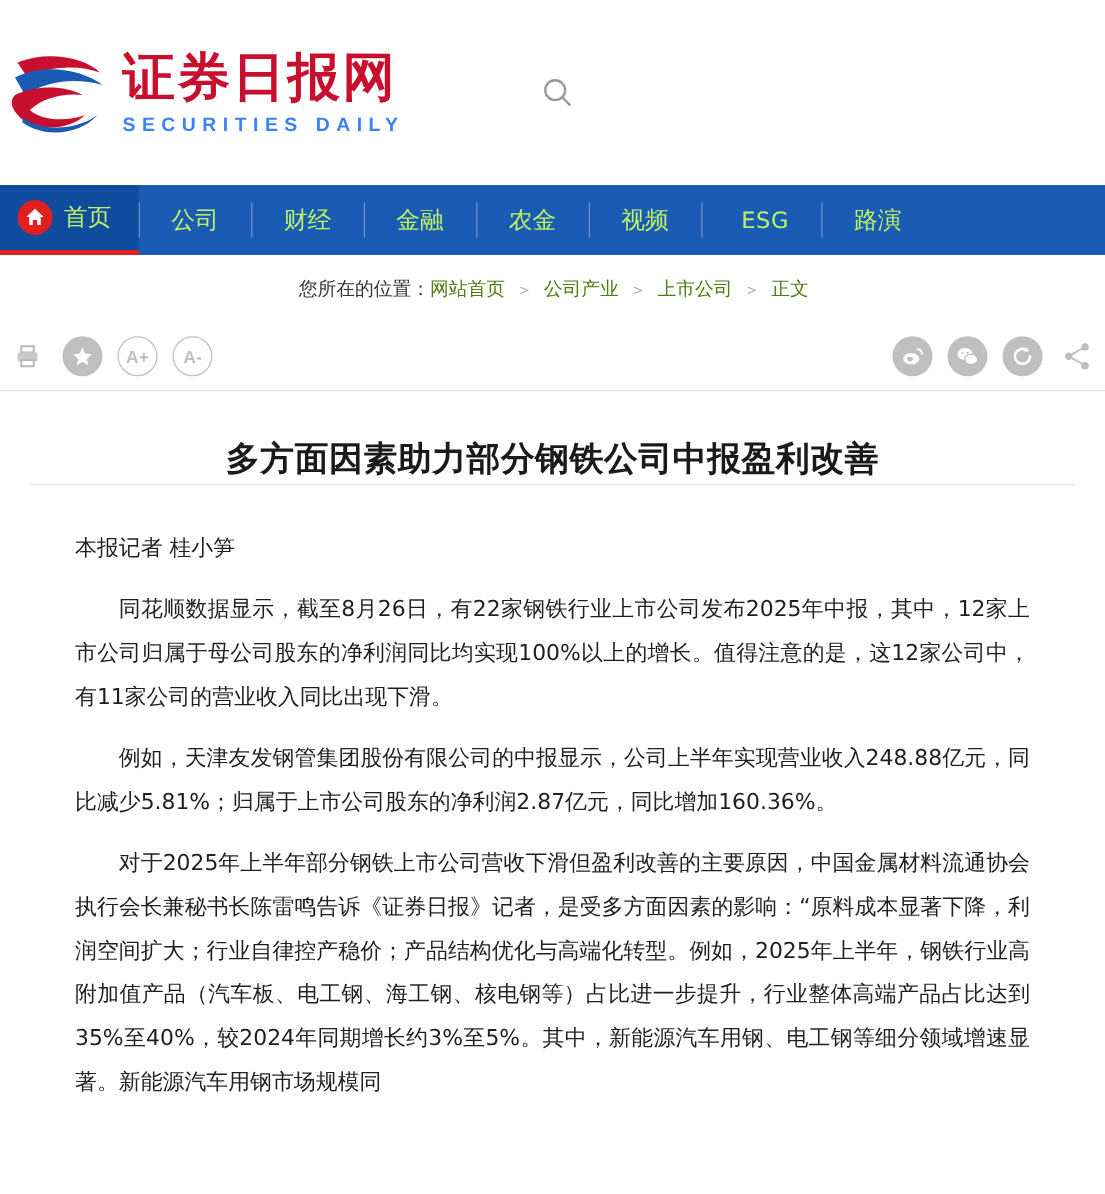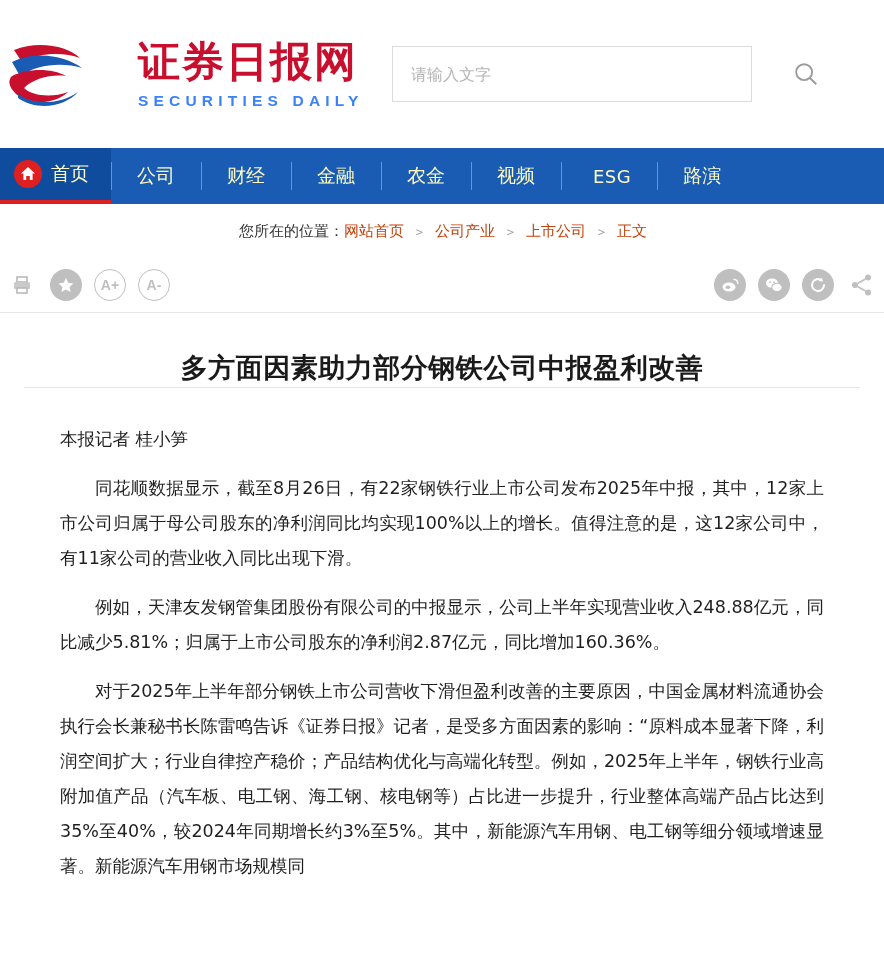--- a/index.html
+++ b/index.html
@@ -21,21 +21,20 @@
     align-items: center;
     padding: 0 0 0 0;
     position: relative;
   }
   .logo-wrap {
     width: 320px;
     height: 120px;
     display: flex;
     align-items: center;
     padding-left: 8px;
-    gap: 40px;
   }
   .logo-mark {
     width: 78px;
     height: 76px;
     position: relative;
     flex: 0 0 auto;
   }
   .logo-mark svg { display: block; }
   .logo-text {
     margin-left: 12px;
@@ -107,21 +106,21 @@
     align-items: stretch;
     color: #fff;
     overflow: hidden;
   }
   .nav-item {
     display: flex;
     align-items: center;
     justify-content: center;
     padding: 0 26px;
     font-size: 19px;
-    color: #fef9c3;
+    color: #bef264;
     position: relative;
     cursor: pointer;
     font-family: "DejaVu Sans", sans-serif;
     white-space: nowrap;
   }
   .nav-item + .nav-item::before {
     content: "";
     position: absolute;
     left: 0;
     top: 14px;
@@ -150,21 +149,21 @@
     padding: 18px 0 16px 0;
     font-size: 15px;
     color: #333;
     display: flex;
     align-items: center;
     background: #fff;
     font-family: "DejaVu Sans", sans-serif;
     justify-content: center;
   }
   .crumb-label { color: #333; padding-left: 2px; }
-  .crumb-link { color: #c2410c; text-decoration: none; cursor: pointer; }
+  .crumb-link { color: #4d7c0f; text-decoration: none; cursor: pointer; }
   .crumb-sep { color: #999; margin: 0 9px; font-size: 13px; }
 
   
   .tools {
     width: 884px;
     height: 56px;
     display: flex;
     align-items: center;
     justify-content: space-between;
     padding: 0 6px 0 6px;
@@ -236,23 +235,20 @@
         <path d="M10 58 C26 70, 54 68, 70 56 C58 70, 30 76, 10 62 Z" fill="#1a5cb4"></path>
       </svg>
     </div>
     <div class="logo-text">
       <div class="logo-cn">证券日报网</div>
       <div class="logo-en">SECURITIES DAILY</div>
     </div>
   </div>
 
   <div class="search-area">
-    <div class="search-box">
-      <input type="text" placeholder="请输入文字" style="">
-    </div>
     <button class="search-btn">
       <svg width="30" height="30" viewBox="0 0 30 30">
         <circle cx="13" cy="13" r="8.5" stroke="#9a9a9a" stroke-width="2" fill="none"></circle>
         <line x1="19" y1="19" x2="26" y2="26" stroke="#9a9a9a" stroke-width="2"></line>
       </svg>
     </button>
   </div>
 </div>
 
 <div class="nav">

